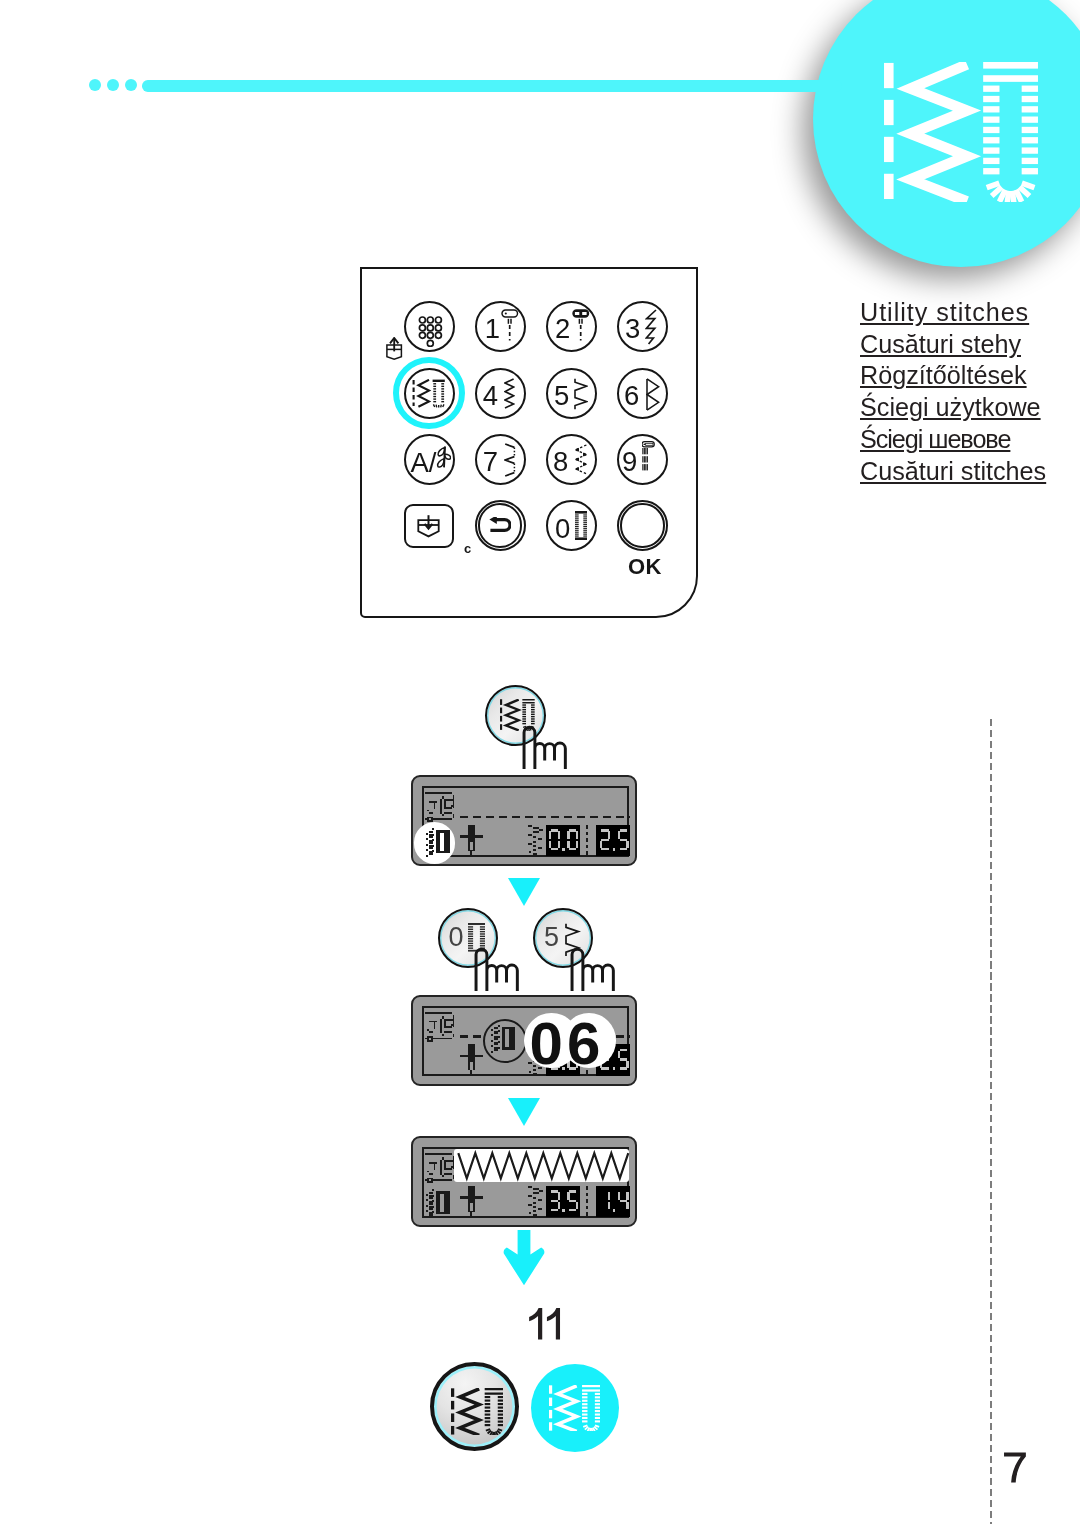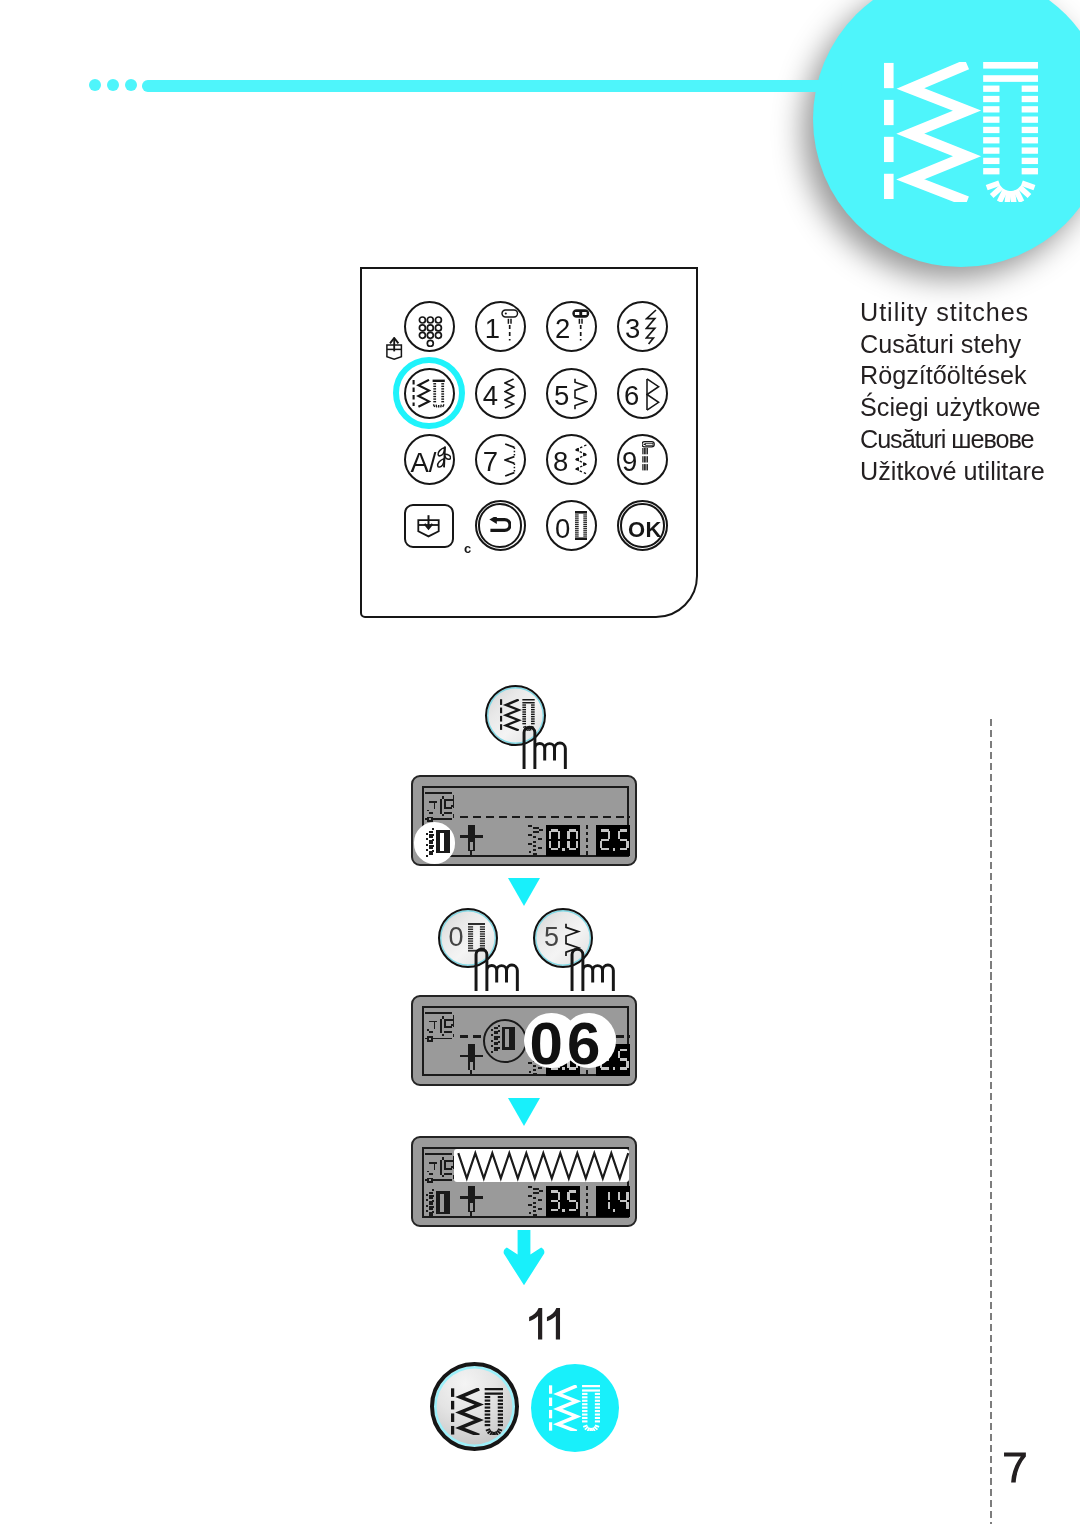--- a/index.html
+++ b/index.html
@@ -9,21 +9,21 @@
 
   
   .hdr-dot{position:absolute;width:12px;height:12px;border-radius:50%;background:#4ef5fb;top:79.4px;}
   #hdr-bar{position:absolute;left:142.1px;top:80.0px;width:700px;height:11.6px;border-radius:5.8px;background:#4ef5fb;}
   #hdr-circle{position:absolute;left:813px;top:-29px;width:296px;height:296px;border-radius:50%;
        background:#4ef5fb;box-shadow:-10px 12px 30px rgba(0,0,0,0.42);}
   #hdr-logo{position:absolute;left:884px;top:62px;}
 
   
   #titleblock{position:absolute;left:860px;top:297px;}
-  .tline{font-size:25.2px;line-height:31.7px;color:#231f20;white-space:nowrap;}
+  .tline{font-size:25.2px;line-height:31.7px;color:#231f20;white-space:nowrap;text-decoration:underline;}
   .tline.sp{letter-spacing:0.95px;}
   .tline.cy{letter-spacing:-1.05px;}
 
   
   #panel{position:absolute;left:360px;top:267px;width:338px;height:351px;
        border:2.3px solid #161616;
        border-radius:0 0 42px 5px;box-sizing:border-box;background:#fff;}
 
   
   #pagenum{position:absolute;left:1002px;top:1451px;}
@@ -33,21 +33,21 @@
   #resultnum{position:absolute;left:526px;top:1307px;}
 
   
   .kb{position:absolute;box-sizing:border-box;}
   .kb-circ{position:absolute;left:0;top:0;width:100%;height:100%;
            border:2.3px solid #161616;border-radius:50%;box-sizing:border-box;background:#fff;}
   .kb-ring{position:absolute;border:6.6px solid #1ff3fb;border-radius:50%;box-sizing:border-box;}
   .kb-num{position:absolute;color:#161616;font-size:27.5px;line-height:1;font-family:"Liberation Sans",sans-serif;}
   .kb-ico{position:absolute;}
   .kb-sq{position:absolute;left:0;top:0;width:100%;height:100%;border:2.4px solid #161616;border-radius:9px;box-sizing:border-box;background:#fff;}
-  .kb-ok{position:absolute;color:#161616;font-size:22px;font-weight:bold;line-height:1;letter-spacing:0.4px;}
+  .kb-ok{position:absolute;color:#161616;font-size:22px;font-weight:bold;line-height:1;letter-spacing:0.4px;margin-top:37px;}
   .kb-sub{position:absolute;color:#161616;font-size:13px;font-weight:bold;line-height:1;}
 
   
   .lcd{position:absolute;background:#9a9a9a;border:2.4px solid #242424;border-radius:9px;
        box-sizing:border-box;overflow:hidden;}
   .lcd i{position:absolute;display:block;}
   .frame{border:2.4px solid #1a1a1a;box-sizing:border-box;background:transparent;}
   .dashline{background:repeating-linear-gradient(to right,#1a1a1a 0 7.5px,transparent 7.5px 13px);}
   .blob{background:#fff;border-radius:50%;}
   .blobc{background:#9a9a9a;border-radius:50%;border:2.2px solid #1a1a1a;box-sizing:border-box;}
@@ -81,22 +81,22 @@
 <div class="hdr-dot" style="left:88.9px"></div>
 <div class="hdr-dot" style="left:106.9px"></div>
 <div class="hdr-dot" style="left:124.5px"></div>
 <div id="hdr-bar"></div>
 
 <div id="titleblock">
   <div class="tline sp">Utility stitches</div>
   <div class="tline">Cusături stehy</div>
   <div class="tline">Rögzítőöltések</div>
   <div class="tline">Ściegi użytkowe</div>
-  <div class="tline cy">Cusături шевове</div>
-  <div class="tline">Užitkové utilitare</div>
+  <div class="tline cy">Ściegi шевове</div>
+  <div class="tline">Cusături stitches</div>
 </div>
 
 <div id="panel"></div>
 <svg class="abs" style="left:386px;top:337px" width="17" height="23" viewBox="0 0 17 23">
     <path d="M8.2 1.8 L8.2 14.4" stroke="#161616" stroke-width="1.85" fill="none"></path>
     <path d="M4.0 6.4 L8.2 1.0 L12.4 6.4" stroke="#161616" stroke-width="1.9" fill="none" stroke-linejoin="miter"></path>
     <path d="M0.9 8.0 H15.4 V19.7 L8.2 22.1 L0.9 19.7 Z" stroke="#161616" stroke-width="1.5" fill="none"></path>
     <path d="M0.9 12.4 H15.4" stroke="#161616" stroke-width="1.5" fill="none"></path>
   </svg>
 <div class="kb" style="left:403.5px;top:301.0px;width:51.0px;height:51.0px">

